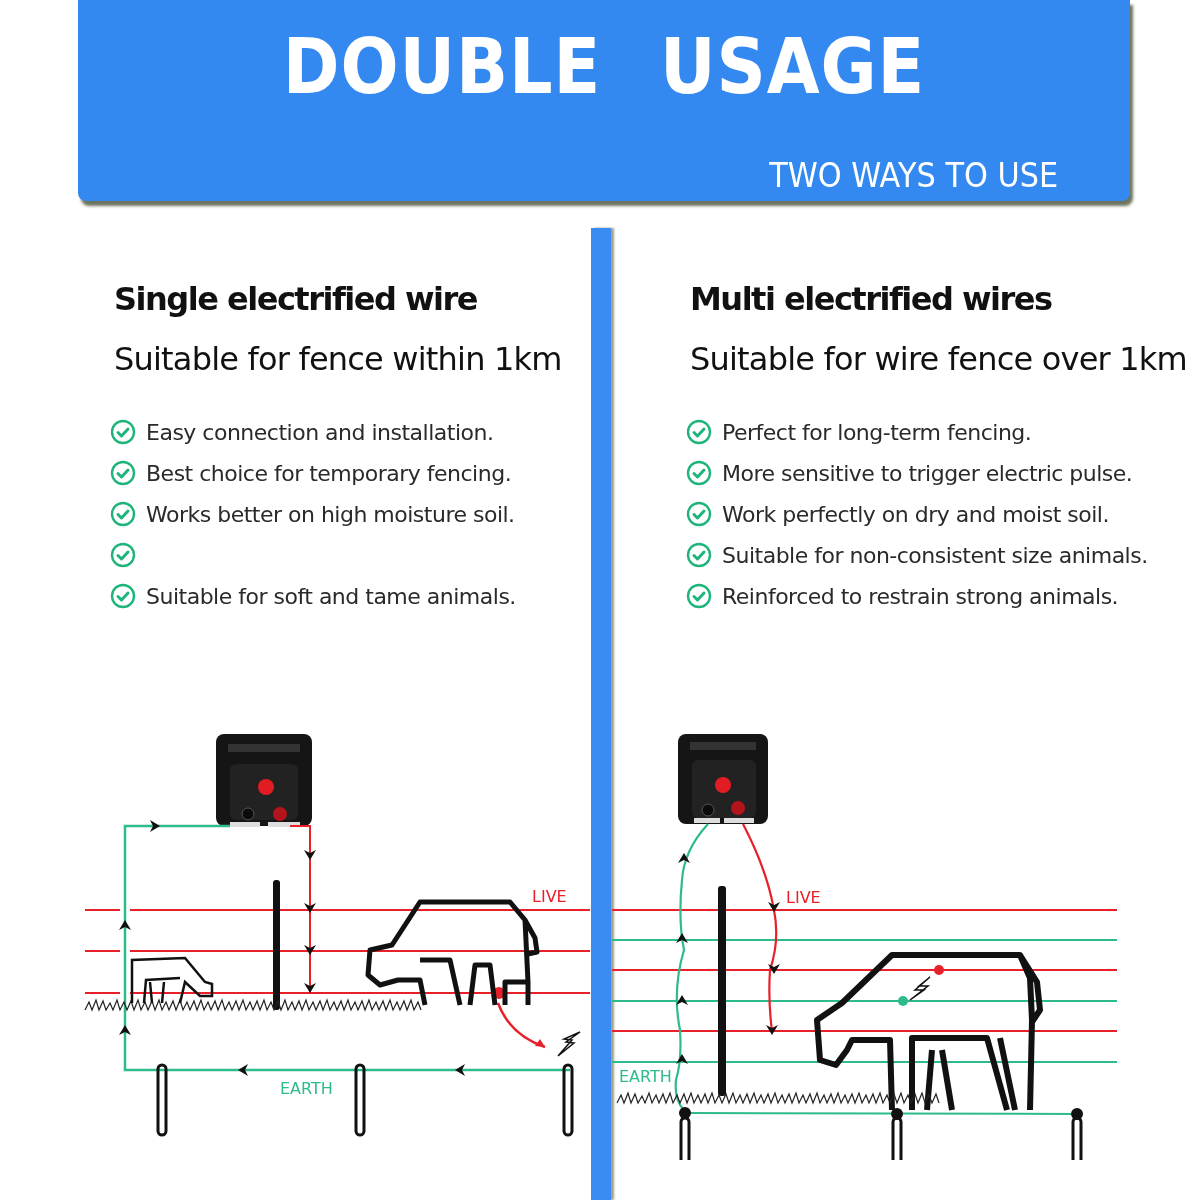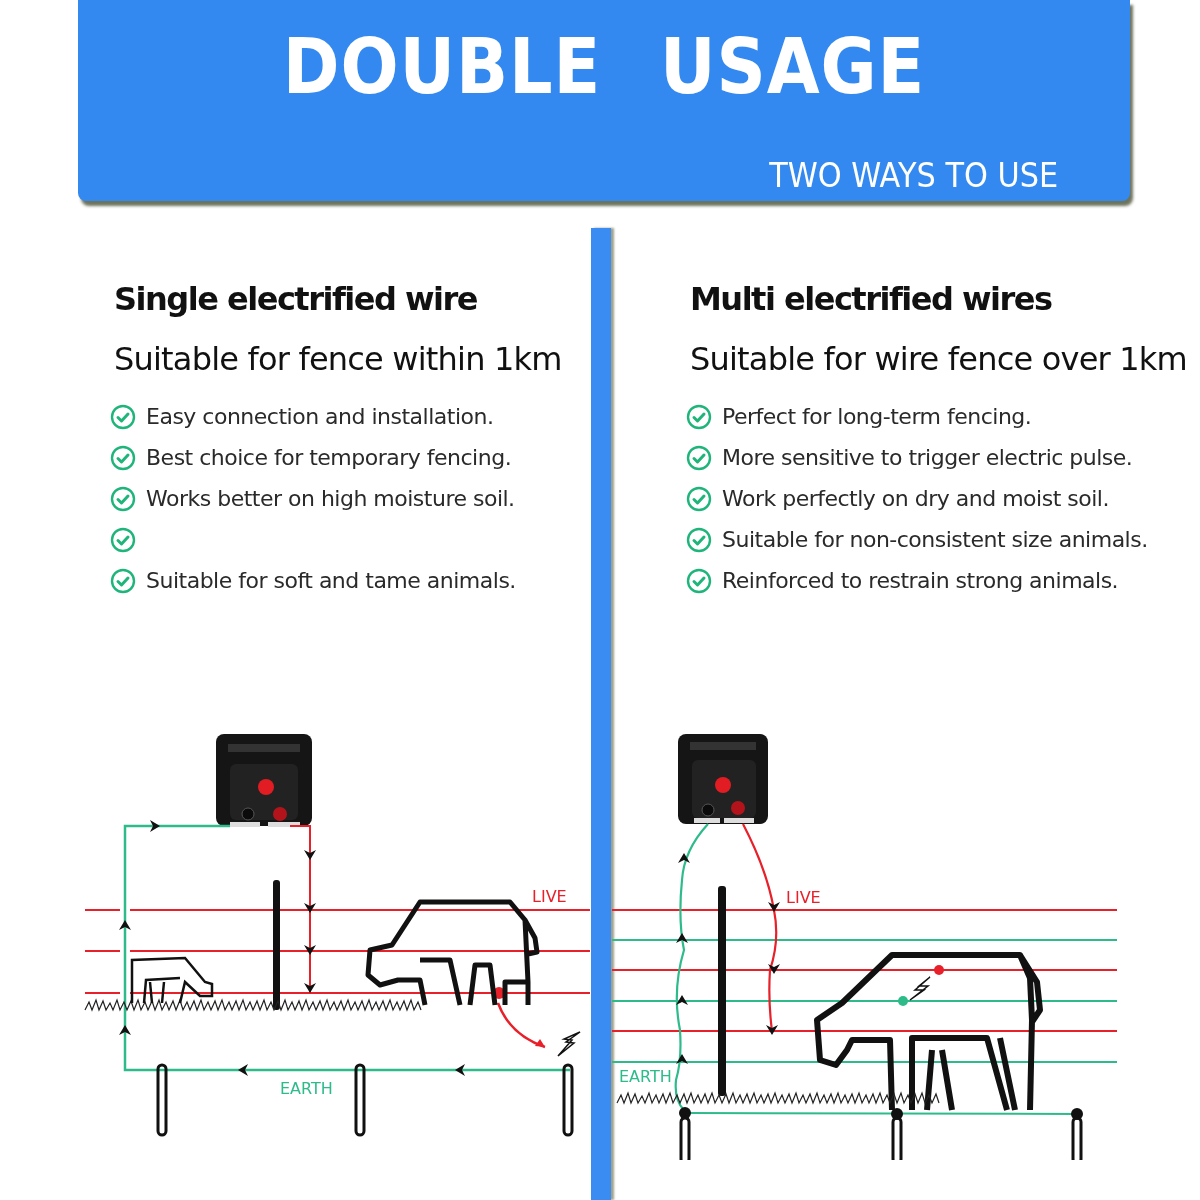--- a/index.html
+++ b/index.html
@@ -7,21 +7,21 @@
   .banner { position:absolute; left:78px; top:0; width:1052px; height:201px; background:#3489f0; border-radius:0 0 8px 8px; box-shadow:3px 5px 3px rgba(60,70,40,0.75); }
   .banner-title { position:absolute; left:0; right:0; top:22px; text-align:center; color:#fff; font-family:"DejaVu Sans", sans-serif; font-weight:bold; font-size:76px; letter-spacing:1px; word-spacing:38px; transform:scaleX(0.9); }
   .banner-sub { position:absolute; right:72px; top:156px; color:#fff; font-family:"DejaVu Sans", sans-serif; font-size:33px; transform:scaleX(0.92); transform-origin:right; }
   .divider { position:absolute; left:591px; top:228px; width:20px; height:972px; background:#3b8cf2; box-shadow:3px 0 2px rgba(120,120,90,0.7); }
   .col { position:absolute; top:280px; }
   .col-left { left:114px; width:470px; }
   .col-right { left:642px; width:500px;margin-left:48px; }
   .col-title { font-family:"DejaVu Sans", sans-serif; font-weight:bold; font-size:32px; color:#111; letter-spacing:-1.5px; margin:0; height:54px; }
   .col-sub { font-family:"DejaVu Sans", sans-serif; font-size:32px; color:#111; margin:6px 0 0 0; letter-spacing:-0.8px; height:44px; }
   .feat-list { list-style:none; padding:0; margin:20px 0 0 -4px; }
-  .feat { display:flex; align-items:flex-start; height:41px; font-family:"DejaVu Sans", sans-serif; font-size:22px; color:#2a2a2a; letter-spacing:-0.5px; }
+  .feat { display:flex; align-items:flex-end; height:41px; font-family:"DejaVu Sans", sans-serif; font-size:22px; color:#2a2a2a; letter-spacing:-0.5px; }
   .check { width:26px; height:26px; margin-right:10px; flex:none; }
   .diagram { position:absolute; }
   .lbl { font-family:"DejaVu Sans", sans-serif; font-size:16px; }
 </style>
 </head>
 <body>
 
 <div class="banner">
   <div class="banner-title">DOUBLE  USAGE</div>
   <div class="banner-sub">TWO WAYS TO USE</div>

